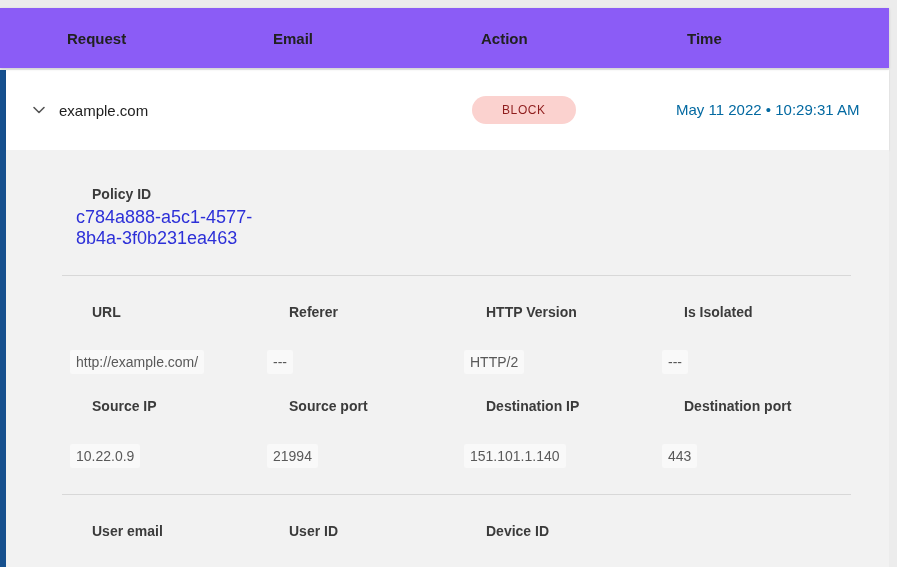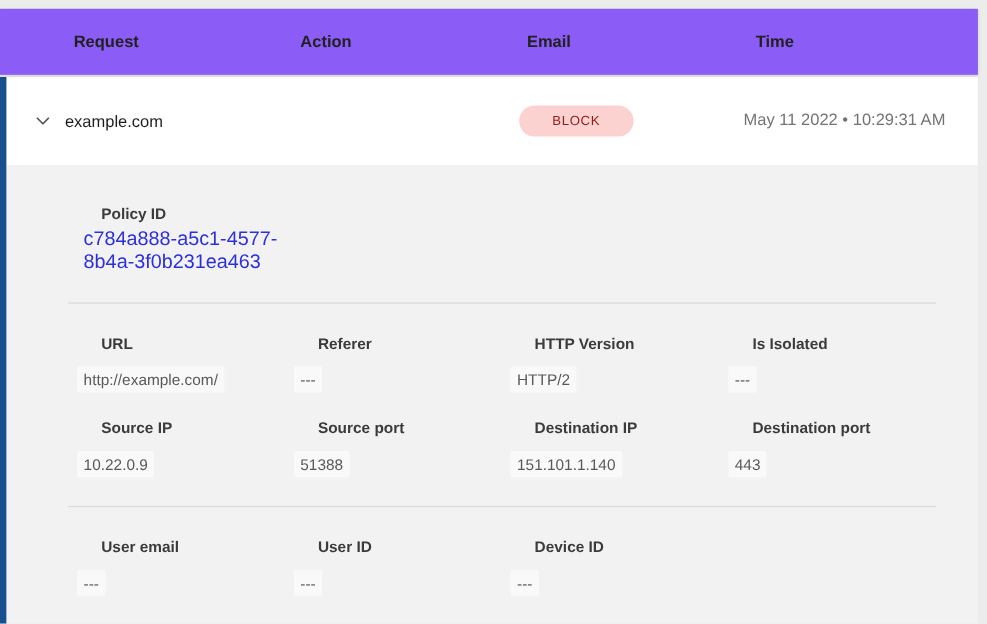--- a/index.html
+++ b/index.html
@@ -55,21 +55,21 @@
     display:flex;
     align-items:center;
     padding-left:25px;
     cursor:pointer;
     box-shadow:0 1px 2px rgba(0,0,0,0.10);
   }
   .chevron-cell{width:28px;display:flex;align-items:center;}
   .cell-request{width:203px;font-size:15px;color:#1d1d1d;}
   .cell-email{width:208px;font-size:15px;color:#1d1d1d;}
   .cell-action{width:206px;}
-  .cell-time{flex:1;font-size:15px;line-height:24px;color:#737373;padding-right:14px;}
+  .cell-time{flex:1;font-size:15px;line-height:24px;color:#0369a1;padding-right:14px;}
   .badge{
     display:inline-block;
     margin-left:2px;
     background:var(--badge-bg);
     color:var(--badge-text);
     font-size:12px;
     font-weight:400;
     letter-spacing:.05em;
     padding:7px 30px;
     border-radius:999px;
@@ -88,20 +88,21 @@
     color:var(--value-text);
     line-height:20px;
     margin-top:12px;
   }
   .value-chip{
     display:inline-block;
     background:rgba(255,255,255,0.5);
     padding:2px 6px;
     margin-left:-6px;
     border-radius:2px;
+    margin-top:17px;
   }
   .policy-link{
     display:inline-block;
     margin-top:4px;
     font-size:18px;
     line-height:21px;
     color:var(--link-blue);
     max-width:200px;
     overflow-wrap:break-word;
     cursor:pointer;
@@ -119,22 +120,22 @@
     padding:28px 38px 0 70px;
   }
 </style>
 </head>
 <body>
 
 <div class="table-area">
 
   <div class="table-header">
     <div class="th th-request">Request</div>
+    <div class="th th-email">Email</div>
     <div class="th th-action">Action</div>
-    <div class="th th-email">Email</div>
     <div class="th th-time">Time</div>
   </div>
 
   <div class="row-wrap">
 
     <div class="log-row">
       <div class="chevron-cell">
         <span style="display:flex;">
           <svg width="16" height="16" viewBox="0 0 16 16">
             <path d="M3 5.5 L8 10.5 L13 5.5" stroke="#555" stroke-width="1.6" fill="none" stroke-linecap="round" stroke-linejoin="round"></path>
@@ -174,21 +175,21 @@
         <div>
           <div class="field-label">Is Isolated</div>
           <div class="field-value"><span class="value-chip">---</span></div>
         </div>
         <div>
           <div class="field-label">Source IP</div>
           <div class="field-value"><span class="value-chip">10.22.0.9</span></div>
         </div>
         <div>
           <div class="field-label">Source port</div>
-          <div class="field-value"><span class="value-chip">51388</span></div>
+          <div class="field-value"><span class="value-chip">21994</span></div>
         </div>
         <div>
           <div class="field-label">Destination IP</div>
           <div class="field-value"><span class="value-chip">151.101.1.140</span></div>
         </div>
         <div>
           <div class="field-label">Destination port</div>
           <div class="field-value"><span class="value-chip">443</span></div>
         </div>
       </div>

